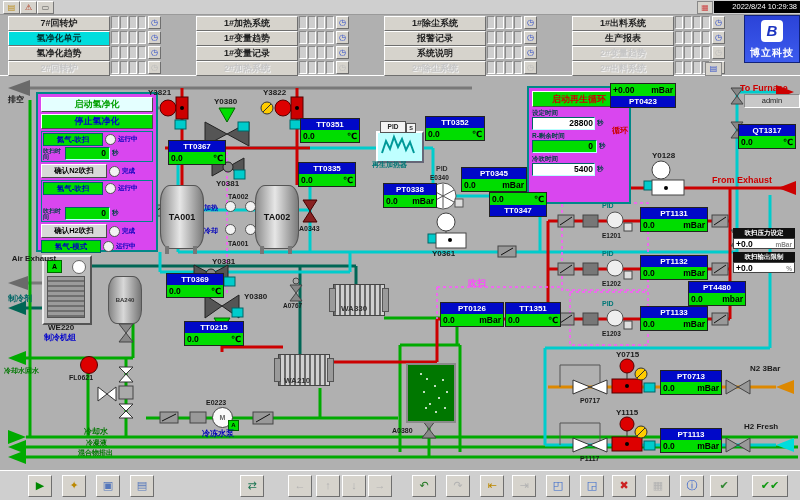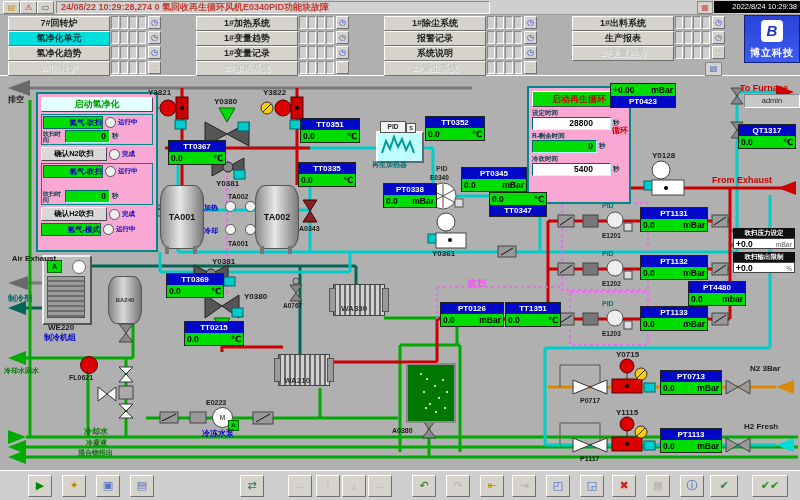--- a/index.html
+++ b/index.html
@@ -40,35 +40,35 @@
   .scada-title{position:absolute;left:338px;top:82px;font-size:20px;font-weight:bold;color:#00a82a;letter-spacing:3px;z-index:3;white-space:nowrap;}
   
   .inst{position:absolute;z-index:4;border:1px solid #222;display:flex;flex-direction:column;}
   .inst.flip{flex-direction:column-reverse;}
   .inst .tag{background:#0008c8;color:#fff;font-size:8px;font-weight:bold;text-align:center;height:11px;line-height:11px;white-space:nowrap;}
   .inst .val{background:#00dd00;color:#000;font-size:8.5px;font-weight:bold;height:12px;line-height:12px;
              display:flex;justify-content:space-between;padding:0 2px;white-space:nowrap;}
   .vlabel{position:absolute;font-size:8px;font-weight:bold;color:#1a1a1a;z-index:4;white-space:nowrap;line-height:9px;}
   .ind{position:absolute;width:9px;height:9px;border-radius:50%;background:#f2f2f2;border:1px solid #555;z-index:4;}
   
-  .panel{position:absolute;background:#f9a8d4;border:2px solid #008888;z-index:4;box-sizing:border-box;padding:3px;}
+  .panel{position:absolute;background:#d946ef;border:2px solid #008888;z-index:4;box-sizing:border-box;padding:3px;}
   .p-row{display:flex;align-items:center;margin-bottom:2px;}
   .btn3d{border:1px solid;border-color:#fff #4a4a4a #4a4a4a #fff;text-align:center;cursor:pointer;}
   .btn-start{height:13px;background:#e4ffff;color:#00a000;font-size:9px;font-weight:bold;line-height:13px;margin-bottom:2px;}
   .btn-stop{height:13px;background:#00dd00;color:#0000cc;font-size:9px;font-weight:bold;line-height:13px;margin-bottom:2px;}
   .grp{border:1px solid #008888;padding:1px;margin-bottom:2px;}
   .tag-grn{width:58px;height:11px;background:#00dd00;color:#0000bb;font-size:7.5px;font-weight:bold;line-height:11px;
-           text-align:right;border:1px solid #066;}
+           text-align:center;border:1px solid #066;}
   .ind-i{width:9px;height:9px;border-radius:50%;background:#f2f2f2;border:1px solid #555;margin:0 2px;flex:none;}
   .st{font-size:6.5px;color:#0000bb;font-weight:bold;}
   .mini-l{width:22px;font-size:6px;color:#044;line-height:6px;font-weight:bold;}
   .fld-g{width:40px;height:11px;background:#00dd00;border:1px solid;border-color:#066 #bff #bff #066;
          font-size:8.5px;font-weight:bold;text-align:right;padding-right:3px;line-height:11px;color:#000;}
   .fld-w{width:60px;height:11px;background:#fff;border:1px solid;border-color:#066 #bff #bff #066;
-         font-size:8.5px;font-weight:bold;text-align:right;padding-right:17px;line-height:11px;color:#000;}
+         font-size:8.5px;font-weight:bold;text-align:right;padding-right:1px;line-height:11px;color:#000;}
   .btn-cfm{width:64px;height:12px;background:#d8d8d8;color:#000;font-size:7.5px;font-weight:bold;line-height:12px;}
   .sec{font-size:6.5px;color:#044;font-weight:bold;margin-left:2px;}
   .plbl{font-size:6.5px;color:#044;font-weight:bold;line-height:8px;}
   
   .sp-lbl{position:absolute;width:62px;height:10px;background:#101010;color:#fff;font-size:6.5px;font-weight:bold;
           line-height:10px;text-align:center;z-index:4;}
   .sp-fld{position:absolute;width:62px;height:11px;background:#fff;border:1px solid #444;font-size:8.5px;font-weight:bold;
           line-height:11px;display:flex;justify-content:space-between;padding:0 2px;box-sizing:border-box;z-index:4;}
   .sp-fld .u{color:#888;font-size:6.5px;}
   
@@ -107,21 +107,20 @@
 </style>
 </head>
 <body>
 
 <div id="app">
 
   <div class="titlebar">
     <div class="tb-ico" style="left:3px;color:#b8860b">▤</div>
     <div class="tb-ico" style="left:20px;color:#aa2200">⚠</div>
     <div class="tb-ico" style="left:37px">▭</div>
-    <div class="alarm-field">24/08/22 10:29:28,274 0  氢回收再生循环风机E0340PID功能块故障</div>
     <div class="mini-chart">▦</div>
     <div class="datetime">2022/8/24 10:29:38</div>
   </div>
 
   <div class="menu-col" style="left:8px">
       <div class="menu-row">
         <div class="mbtn normal">7#回转炉</div>
         <div class="seg"></div>
         <div class="seg"></div>
         <div class="seg"></div>
@@ -233,20 +232,28 @@
       <div class="menu-row">
         <div class="mbtn normal">生产报表</div>
         <div class="seg"></div>
         <div class="seg"></div>
         <div class="seg"></div>
         <div class="seg"></div>
         <div class="mico">◷</div>
       </div>
       <div class="menu-row">
         <div class="mbtn disabled">2#变量趋势</div>
+        <div class="seg"></div>
+        <div class="seg"></div>
+        <div class="seg"></div>
+        <div class="seg"></div>
+        <div class="mico disabled">◷</div>
+      </div>
+      <div class="menu-row">
+        <div class="mbtn disabled">2#出料系统</div>
         <div class="seg"></div>
         <div class="seg"></div>
         <div class="seg"></div>
         <div class="seg"></div>
         <div class="mico disabled">◷</div>
       </div>
     </div>
 
   <div class="logo">
     <div class="logo-mark">B</div>
@@ -501,20 +508,21 @@
         <line x1="637" y1="436" x2="645" y2="428" stroke="#333"></line>
       <rect x="644" y="441" width="11" height="9" fill="#00cccc" stroke="#066"></rect>
       <polygon points="726,438 726,452 738,445" fill="#999" stroke="#444"></polygon>
         <polygon points="750,438 750,452 738,445" fill="#999" stroke="#444"></polygon>
     </g>
   </svg>
 
 
   <div class="panel" style="left:36px;top:92px;width:122px;height:160px">
     <div class="btn3d btn-start">启动氢净化</div>
+    <div class="btn3d btn-stop">停止氢净化</div>
     <div class="grp">
       <div class="p-row" style="margin-bottom:1px">
         <div class="tag-grn">氮气-吹扫</div>
         <div class="ind-i"></div>
         <span class="st">运行中</span>
       </div>
       <div class="p-row" style="margin-bottom:0">
         <div class="mini-l">吹扫时间</div>
         <div class="fld-g">0</div>
         <span class="sec">秒</span>

